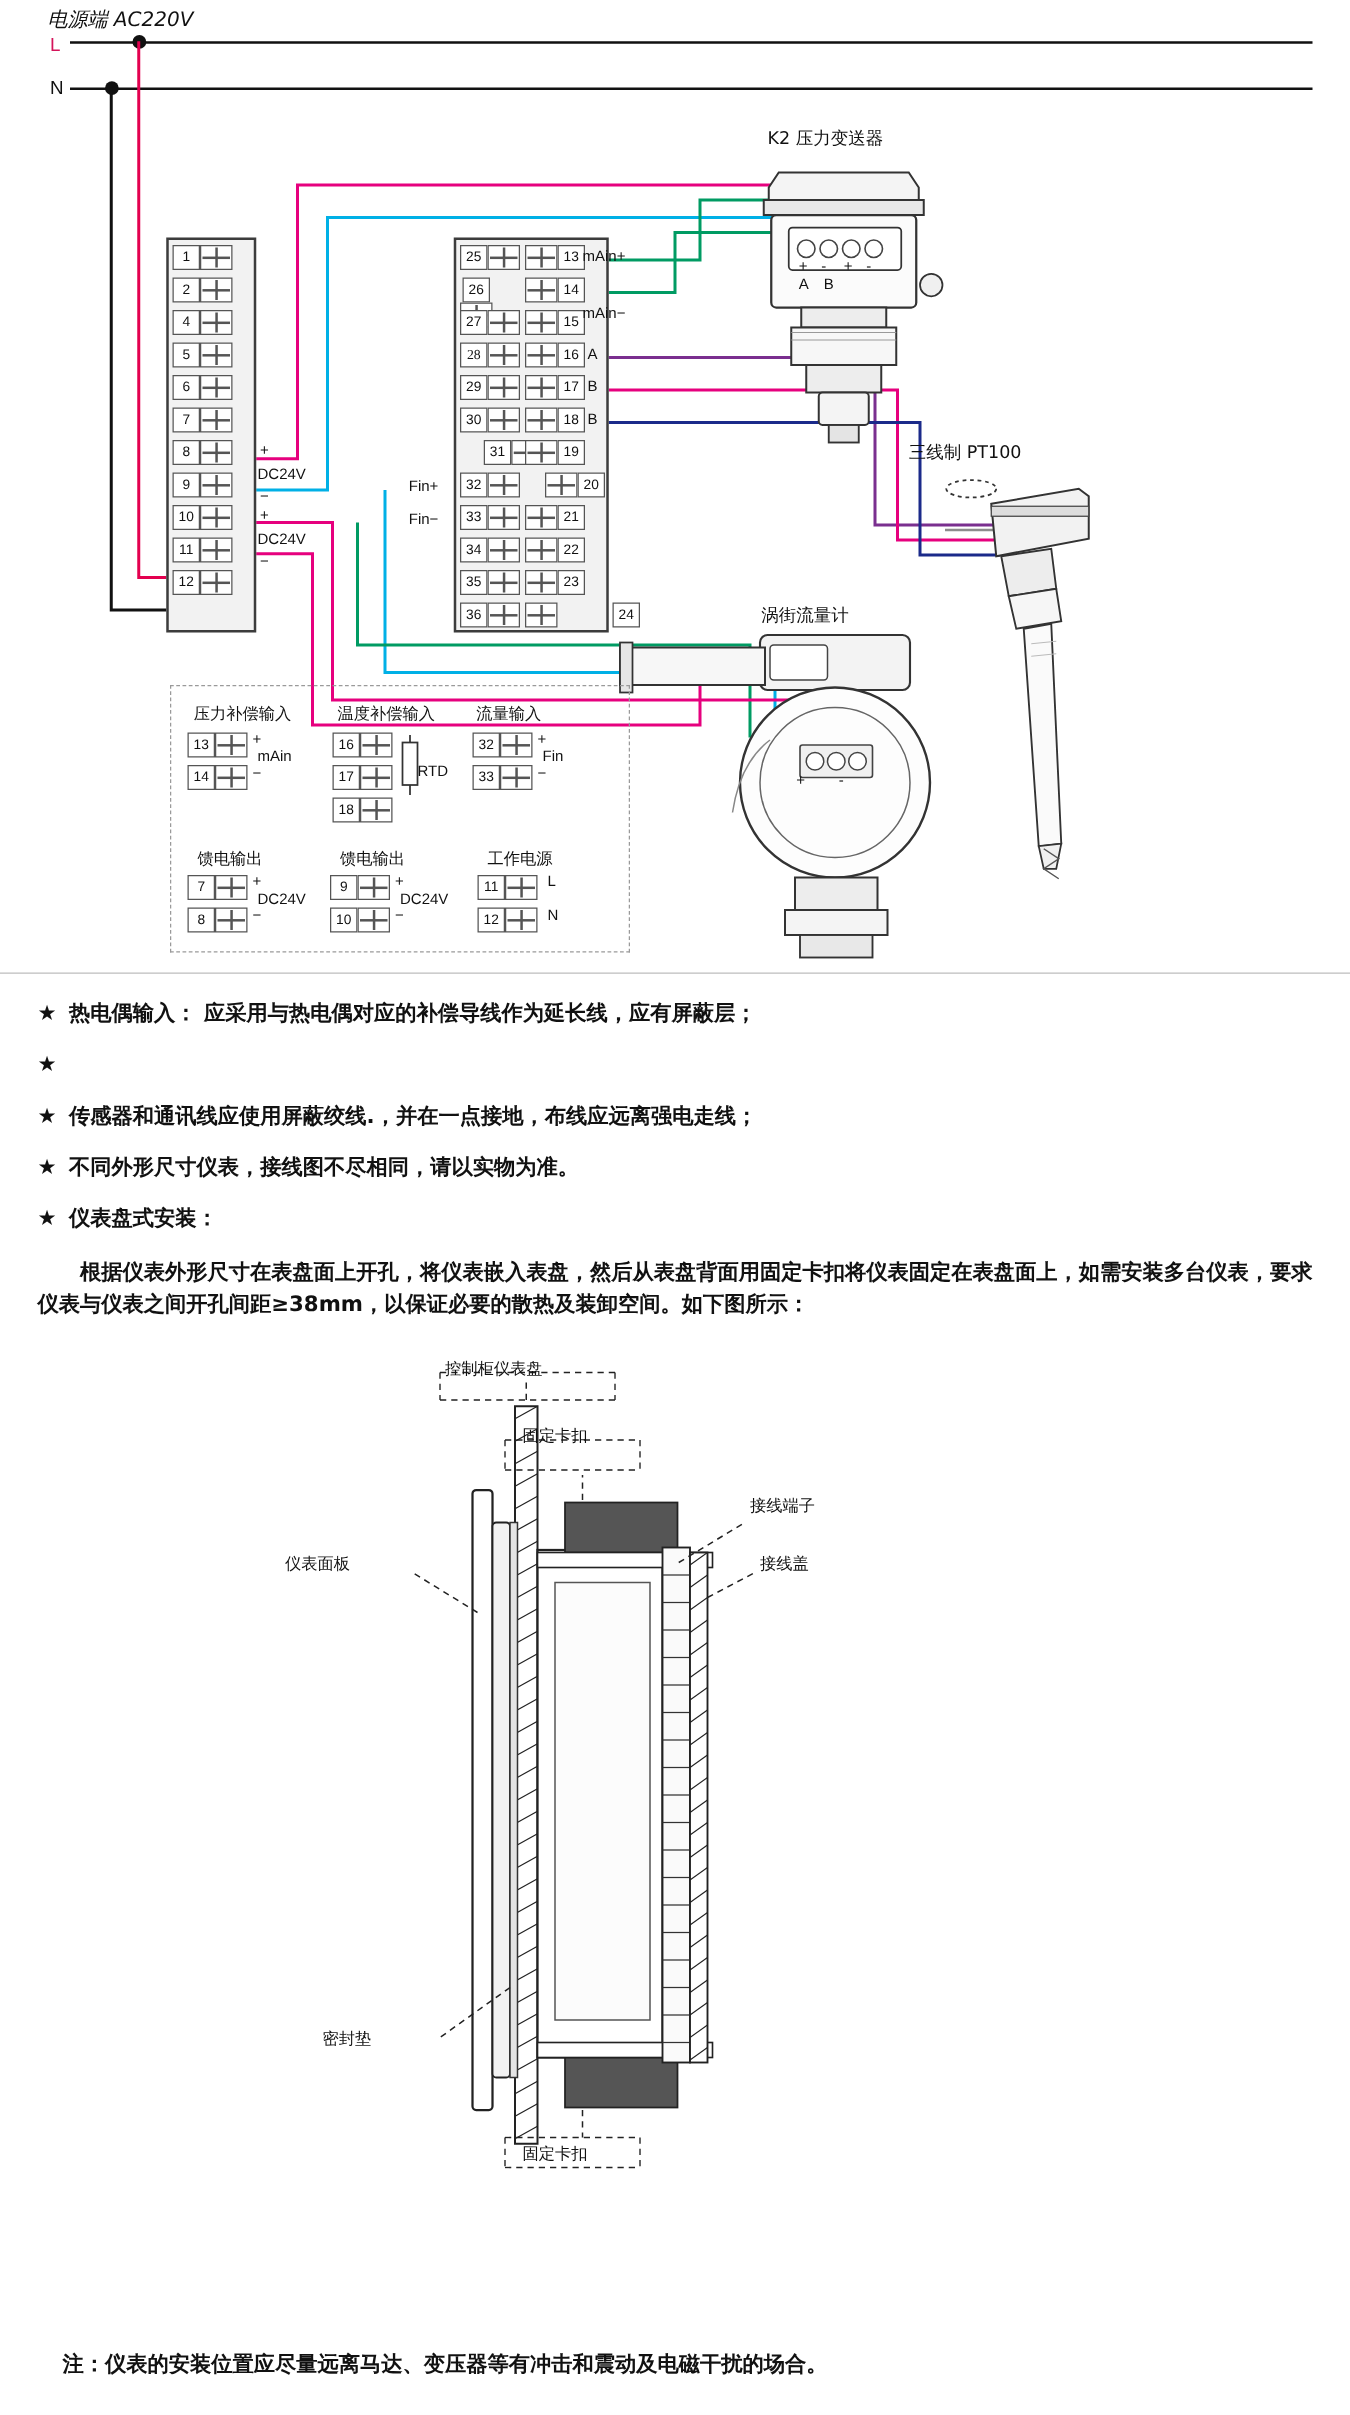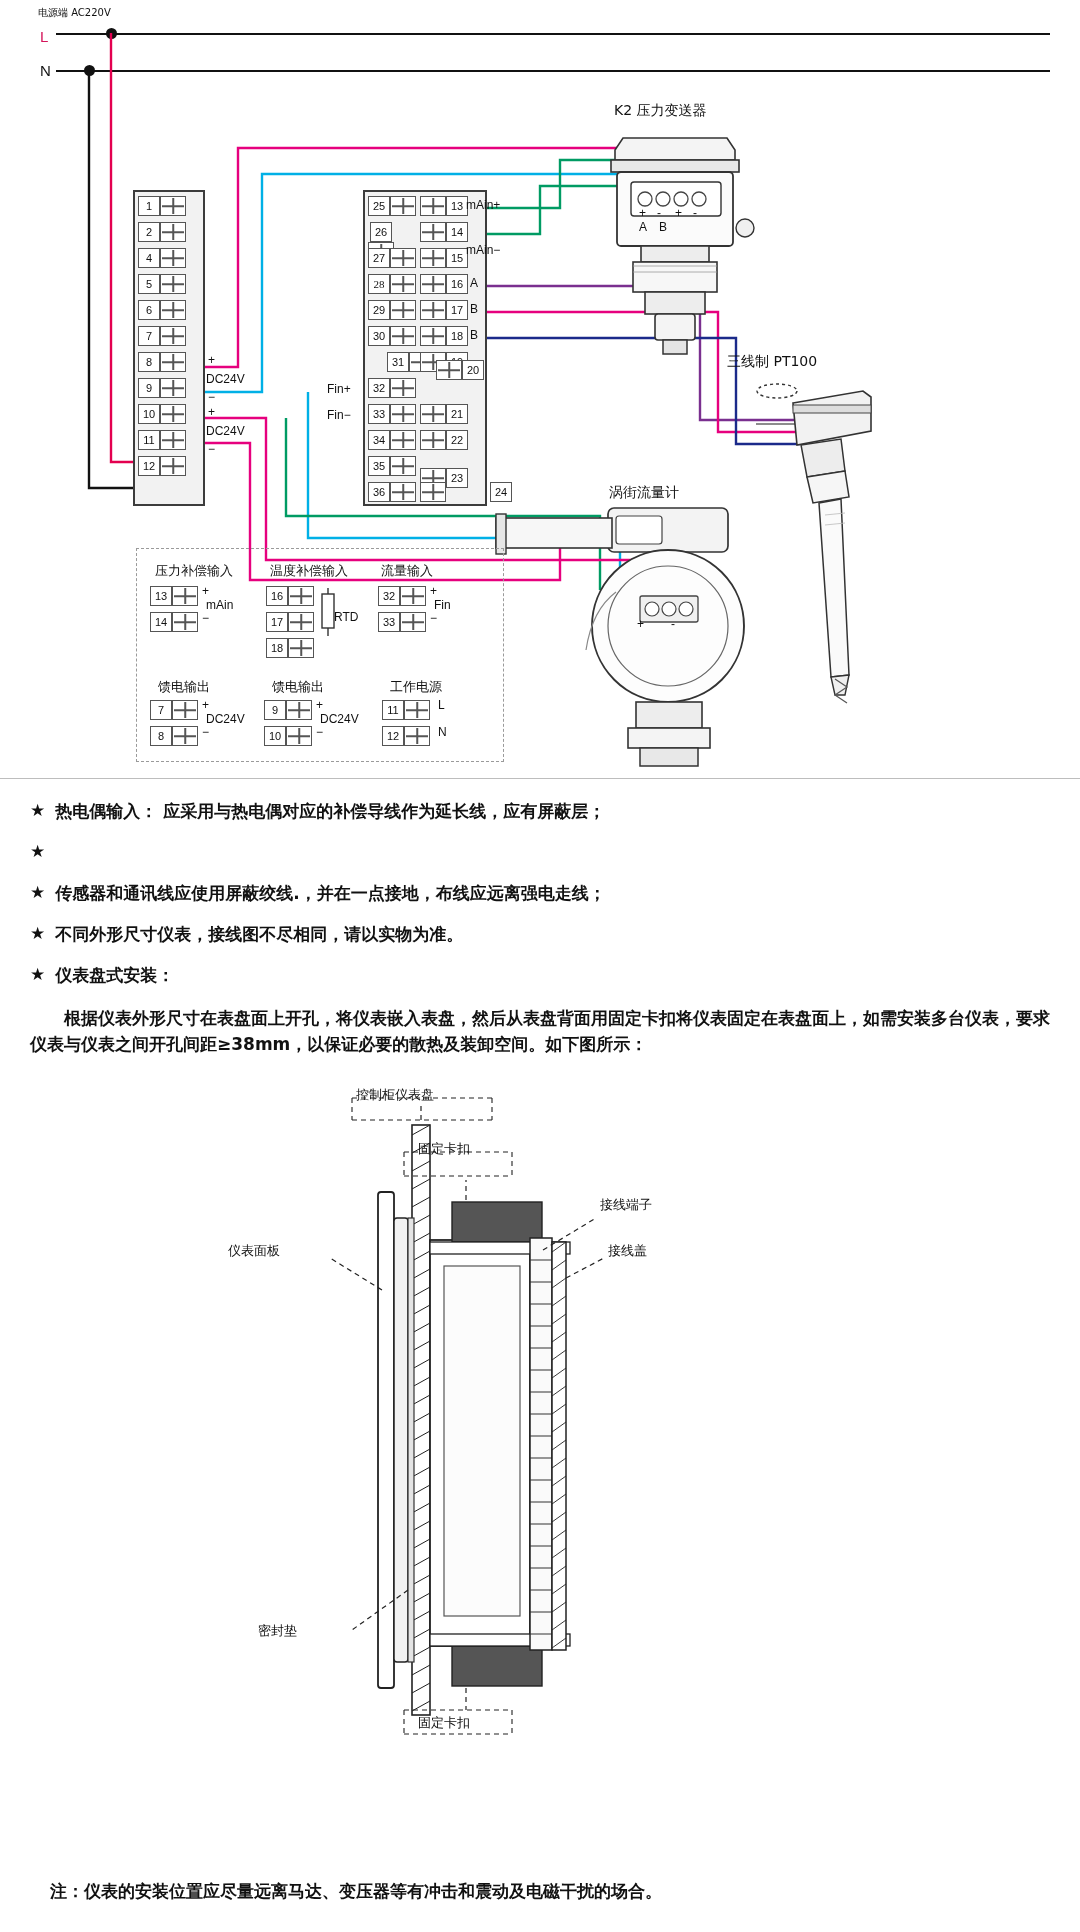--- a/index.html
+++ b/index.html
@@ -14,21 +14,21 @@
 
   
   .abs{position:absolute;}
   .txt-sm{font-size:12px;}
   .txt-cn{font-family:"DejaVu Sans","Liberation Sans",sans-serif;}
   .hline{position:absolute;height:2px;}
 
   
   #wiring{position:absolute;left:0;top:0;width:1080px;height:775px;}
 
-  .label-src{position:absolute;left:38px;top:6px;font-size:10px;}
+  .label-src{position:absolute;left:38px;top:6px;font-size:16px;font-style:italic;}
   .lbl-L{position:absolute;left:40px;top:28px;font-size:15px;color:#d4145a;}
   .lbl-N{position:absolute;left:40px;top:62px;font-size:15px;color:#111;}
 
   
   .tb{position:absolute;border:2px solid #3c3c3c;background:#f2f2f2;}
   .tcell{position:absolute;display:flex;align-items:center;}
   .tnum{width:22px;height:20px;border:1.5px solid #555;background:#fff;font-size:11px;
         display:flex;align-items:center;justify-content:center;box-sizing:border-box;}
   .tscr{width:26px;height:20px;border:1.5px solid #555;background:#fff;box-sizing:border-box;position:relative;}
   .tscr:before{content:"";position:absolute;left:50%;top:1px;bottom:1px;width:1.5px;background:#555;transform:translateX(-50%);}
@@ -235,33 +235,33 @@
           <div class="tnum-r">17</div>
         </div>
       <div class="tcell" style="left:0;top:130px;">
           <div class="tscr"></div>
           <div class="tnum-r">18</div>
         </div>
       <div class="tcell" style="left:0;top:156px;">
           <div class="tscr"></div>
           <div class="tnum-r">19</div>
         </div>
-      <div class="tcell" style="left:0;top:164px;padding-left:16px;">
+      <div class="tcell" style="left:0;top:182px;padding-left:16px;">
           <div class="tscr"></div>
           <div class="tnum-r">20</div>
         </div>
       <div class="tcell" style="left:0;top:208px;">
           <div class="tscr"></div>
           <div class="tnum-r">21</div>
         </div>
       <div class="tcell" style="left:0;top:234px;">
           <div class="tscr"></div>
           <div class="tnum-r">22</div>
         </div>
-      <div class="tcell" style="left:0;top:272px;">
+      <div class="tcell" style="left:0;top:260px;">
           <div class="tscr"></div>
           <div class="tnum-r">23</div>
         </div>
       <div class="tcell" style="left:0;top:286px;gap:44px;">
           <div class="tscr"></div>
           <div class="tnum-r">24</div>
         </div>
     </div>
 
     <div class="abs txt-sm" style="left:466px;top:198px;">mAin+</div>

